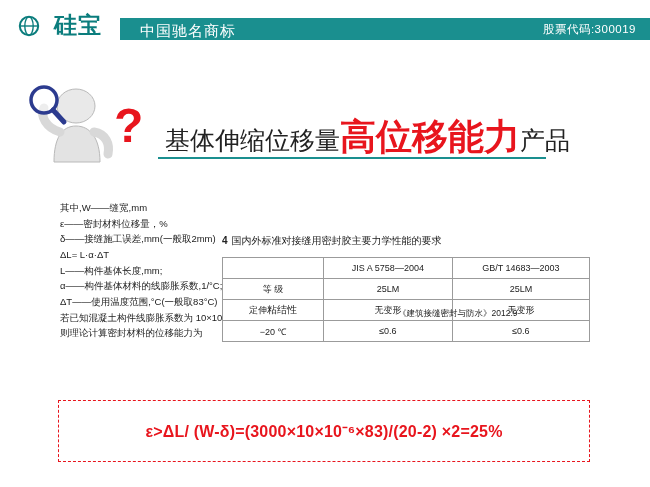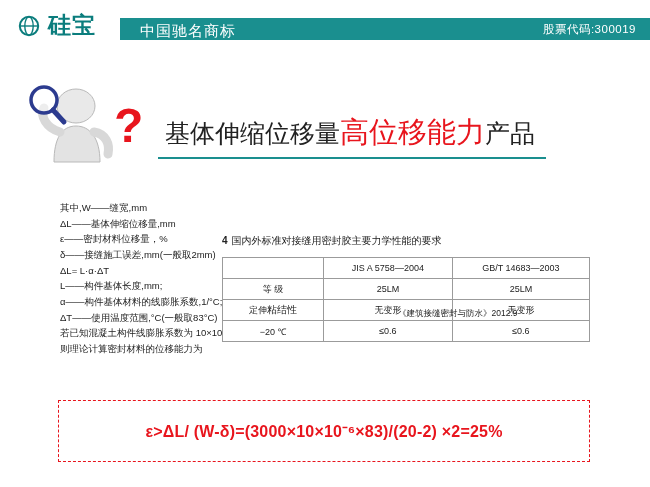--- a/index.html
+++ b/index.html
@@ -36,21 +36,21 @@
     left: 0; top: 0;
     width: 120px;
     height: 22px;
     background: #ffffff;
   }
   .logo-wrap {
     position: absolute;
     left: 18px; top: 14px;
     display: flex;
     align-items: center;
-    gap: 8px;
+    gap: 14px;
   }
   .logo-mark {
     width: 22px; height: 22px;
     position: relative;
   }
   .logo-text {
     font-size: 23px;
     font-weight: bold;
     color: #0b7d7d;
     letter-spacing: 1px;
@@ -86,22 +86,22 @@
   }
   .title-text {
     position: absolute;
     left: 165px; top: 18px;
     font-size: 25px;
     color: #222222;
     white-space: nowrap;
   }
   .title-text .hl {
     color: #e8151d;
-    font-size: 29px;
-    font-weight: normal;
+    font-size: 36px;
+    font-weight: bold;
   }
   .title-underline {
     position: absolute;
     left: 158px; top: 62px;
     width: 388px;
     height: 2px;
     background: #1a8f8f;
   }
 
   
@@ -226,21 +226,20 @@
   </div>
 
   <div class="title-text">
     <span>基体伸缩位移量</span><span class="hl">高位移能力</span><span>产品</span>
   </div>
   <div class="title-underline"></div>
 </div>
 
 <div class="body-block">
   <div class="line">其中,W——缝宽,mm</div>
-  <div class="line">ΔL——基体伸缩位移量,mm</div>
   <div class="line">ε——密封材料位移量，%</div>
   <div class="line">δ——接缝施工误差,mm(一般取2mm)</div>
   <div class="line">ΔL= L·α·ΔT</div>
   <div class="line">L——构件基体长度,mm;</div>
   <div class="line">α——构件基体材料的线膨胀系数,1/°C;</div>
   <div class="line">ΔT——使用温度范围,°C(一般取83°C)</div>
   <div class="line">若已知混凝土构件线膨胀系数为 10×10⁻⁶ °C⁻¹,长度为 3m, ΔT 为 83 °C,缝宽W 为 20 mm 以上,安全系数为2倍</div>
   <div class="line">则理论计算密封材料的位移能力为</div>
 </div>
 

